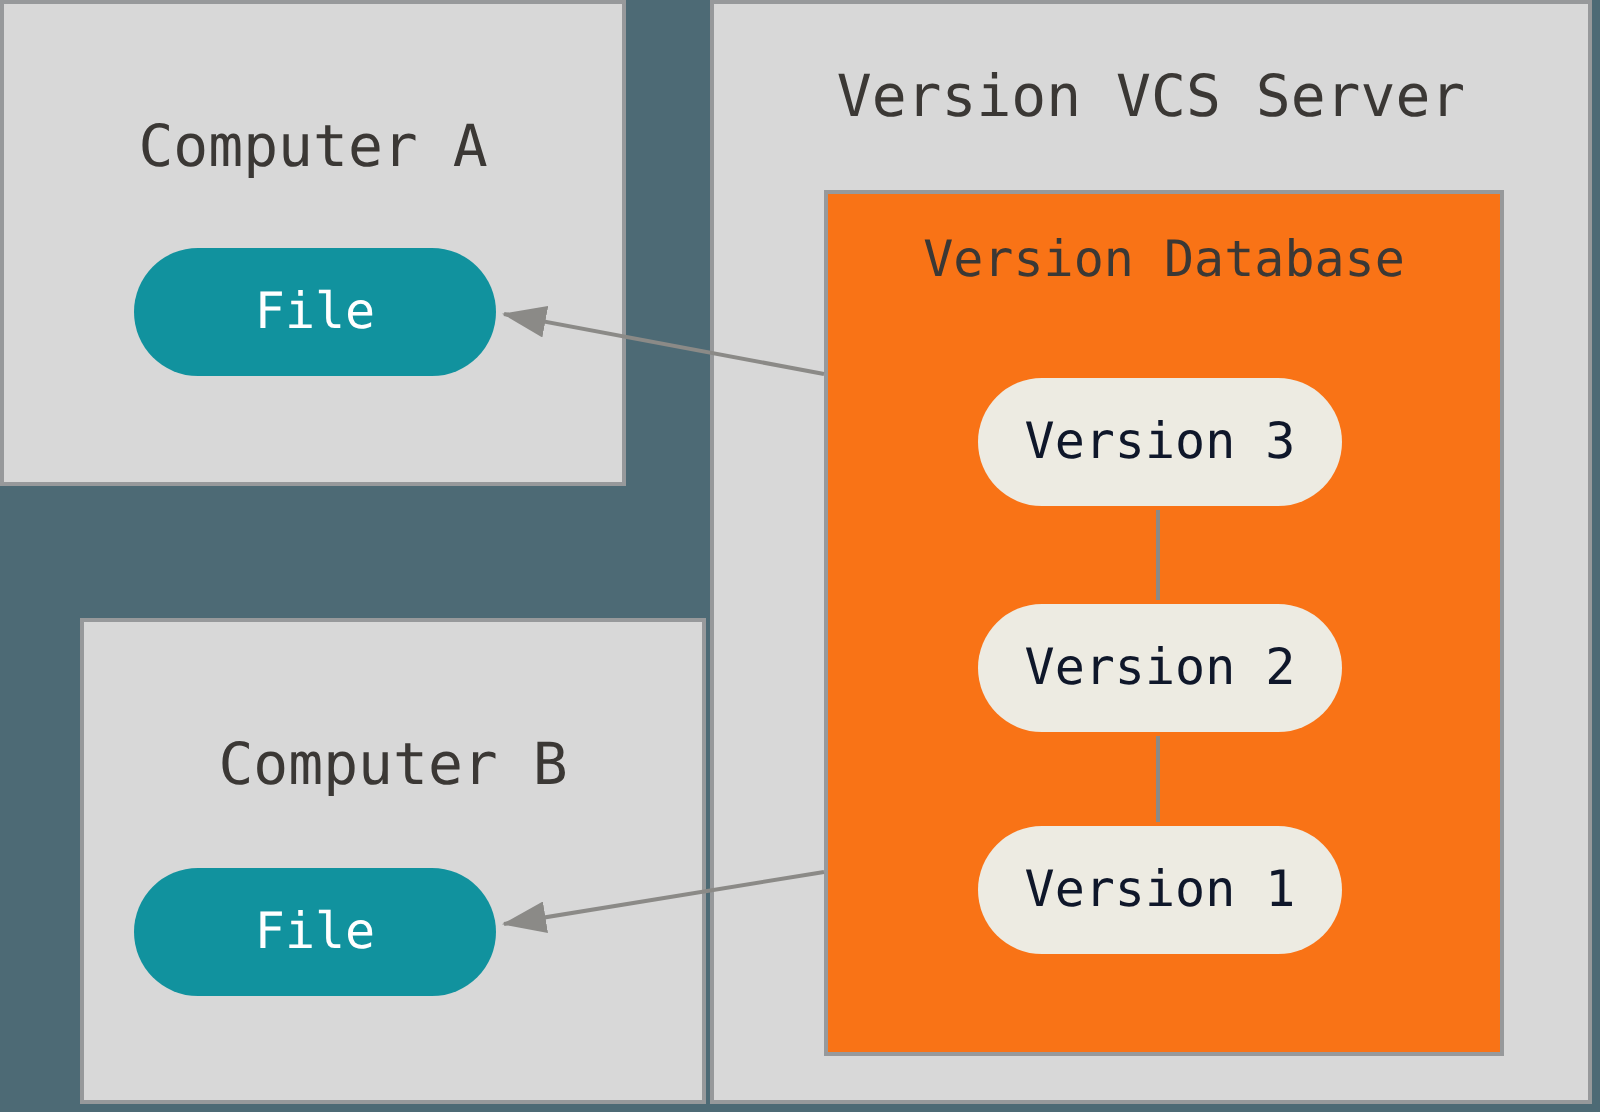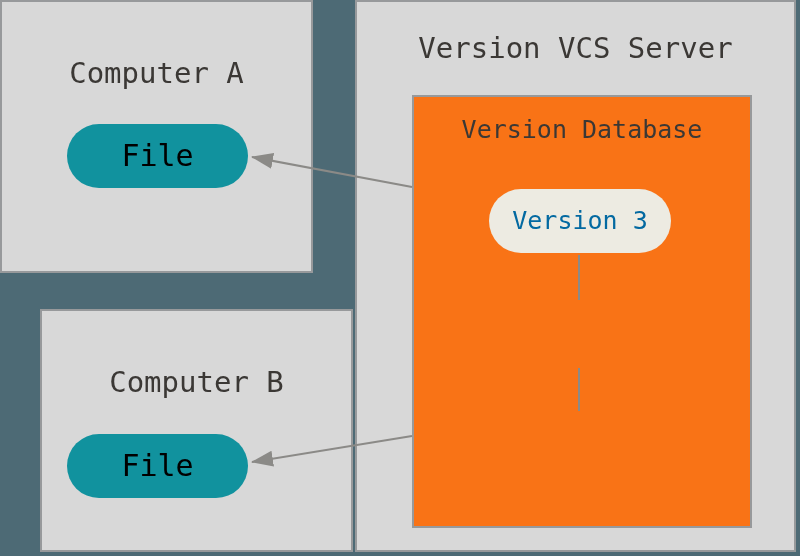--- a/index.html
+++ b/index.html
@@ -41,29 +41,29 @@
   .title-md { font-size: 25px; line-height: 28px; }
   .pill {
     position: absolute;
     box-sizing: border-box;
     border-radius: 32px;
     text-align: center;
     white-space: nowrap;
   }
   .pill-teal {
     background: #11929e;
-    color: #000000;
-    font-size: 30px;
+    color: #ffffff;
+    font-size: 25px;
   }
   .pill-cream {
     background: #edebe2;
-    color: #0369a1;
+    color: #0f172a;
     font-size: 25px;
   }
-  #computer-a-box { left: 0; top: 0; width: 313px; height: 273px; }
+  #computer-a-box { left: 0; top: 0; width: 313px; height: 243px; }
   #computer-b-box { left: 0; top: 309px; width: 313px; height: 243px; margin-left: 40px; }
   #server-box     { left: 355px; top: 0; width: 441px; height: 552px; }
   #version-db-box { left: 412px; top: 95px; width: 340px; height: 433px; }
 
   #computer-a-title { top: 55px; }
   #computer-b-title { top: 55px; }
   #server-title     { top: 30px; }
   #version-db-title { top: 19px; }
 
   #file-pill-a { left: 67px; top: 124px; width: 181px; height: 64px; line-height: 64px; }
@@ -102,21 +102,23 @@
   <div id="computer-b-box" class="gray-box">
     <div id="computer-b-title" class="box-title title-lg">Computer B</div>
   </div>
 
   <div id="file-pill-a" class="pill pill-teal">File</div>
 
   <div id="file-pill-b" class="pill pill-teal">File</div>
 
   <div id="version-3-pill" class="pill pill-cream">Version 3</div>
 
+  <div id="version-2-pill" class="pill pill-cream">Version 2</div>
 
+  <div id="version-1-pill" class="pill pill-cream">Version 1</div>
 
   <svg id="connections-svg" viewBox="0 0 800 556" xmlns="http://www.w3.org/2000/svg">
     <defs>
       <marker id="arrowhead" markerUnits="userSpaceOnUse" markerWidth="22" markerHeight="16" viewBox="0 0 11 8" refX="10.5" refY="4" orient="auto">
         <path d="M0,0 L11,4 L0,8 Z" fill="#8b8a87"></path>
       </marker>
     </defs>
     <line x1="579" y1="255" x2="579" y2="300" stroke="#8b8a87" stroke-width="2"></line>
     <line x1="579" y1="368" x2="579" y2="411" stroke="#8b8a87" stroke-width="2"></line>
     <line x1="412" y1="187" x2="252" y2="157" stroke="#8b8a87" stroke-width="2" marker-end="url(#arrowhead)"></line>

